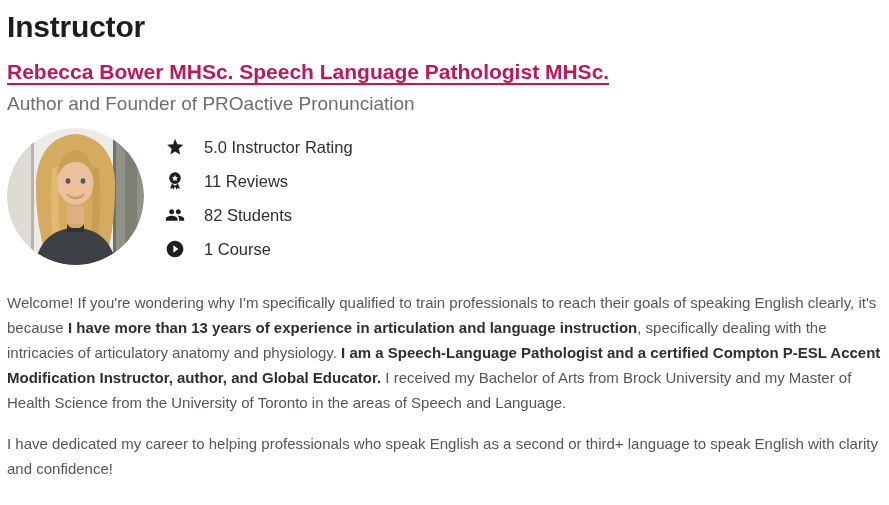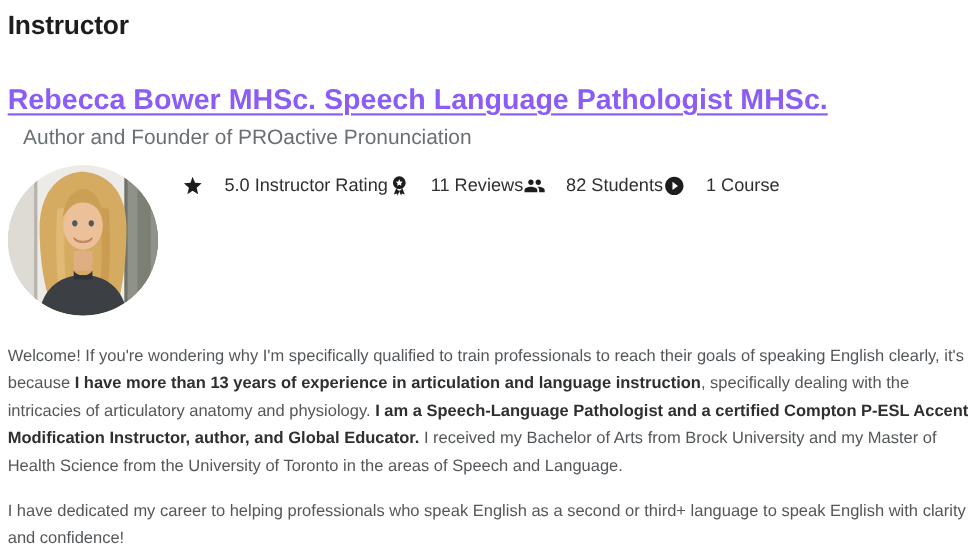--- a/index.html
+++ b/index.html
@@ -6,64 +6,63 @@
   html, body { background: #ffffff; }
   body {
     width: 889px; height: 505px;
     overflow: hidden;
     font-family: "Liberation Sans", "DejaVu Sans", sans-serif;
     color: #2d2f31;
   }
   .page { padding: 10px 8px 0 7px; width: 889px; }
 
   .section-title {
-    font-size: 24px;
+    font-size: 30px;
     font-weight: 800;
     letter-spacing: -0.2px;
     color: #1c1d1f;
   }
 
   .name-link {
     display: inline-block;
-    margin-top: 37px;
-    font-size: 26px;
+    margin-top: 16px;
+    font-size: 21px;
     font-weight: 700;
-    color: #8b5cf6;
+    color: #be185d;
     text-decoration: underline;
     text-decoration-thickness: 2px;
     text-underline-offset: 4px;
     cursor: pointer;
   }
 
   .headline {
     margin-top: 9px;
     font-size: 19px;
     color: #6a6f73;
-    margin-left: 14px;
   }
 
   .profile-row {
     margin-top: 13px;
     display: flex;
     align-items: flex-start;
   }
   .avatar-wrap {
     width: 137px; height: 137px;
     border-radius: 50%;
     overflow: hidden;
     flex: 0 0 auto;
     cursor: pointer;
   }
   .avatar-wrap svg { display: block; }
 
   .stats {
     margin-left: 21px;
     padding-top: 2px;
     display: flex;
-    flex-direction: row;
+    flex-direction: column;
   }
   .stat-row {
     display: flex;
     align-items: center;
     height: 34px;
   }
   .stat-icon {
     width: 20px; height: 20px;
     flex: 0 0 auto;
     display: inline-flex;

